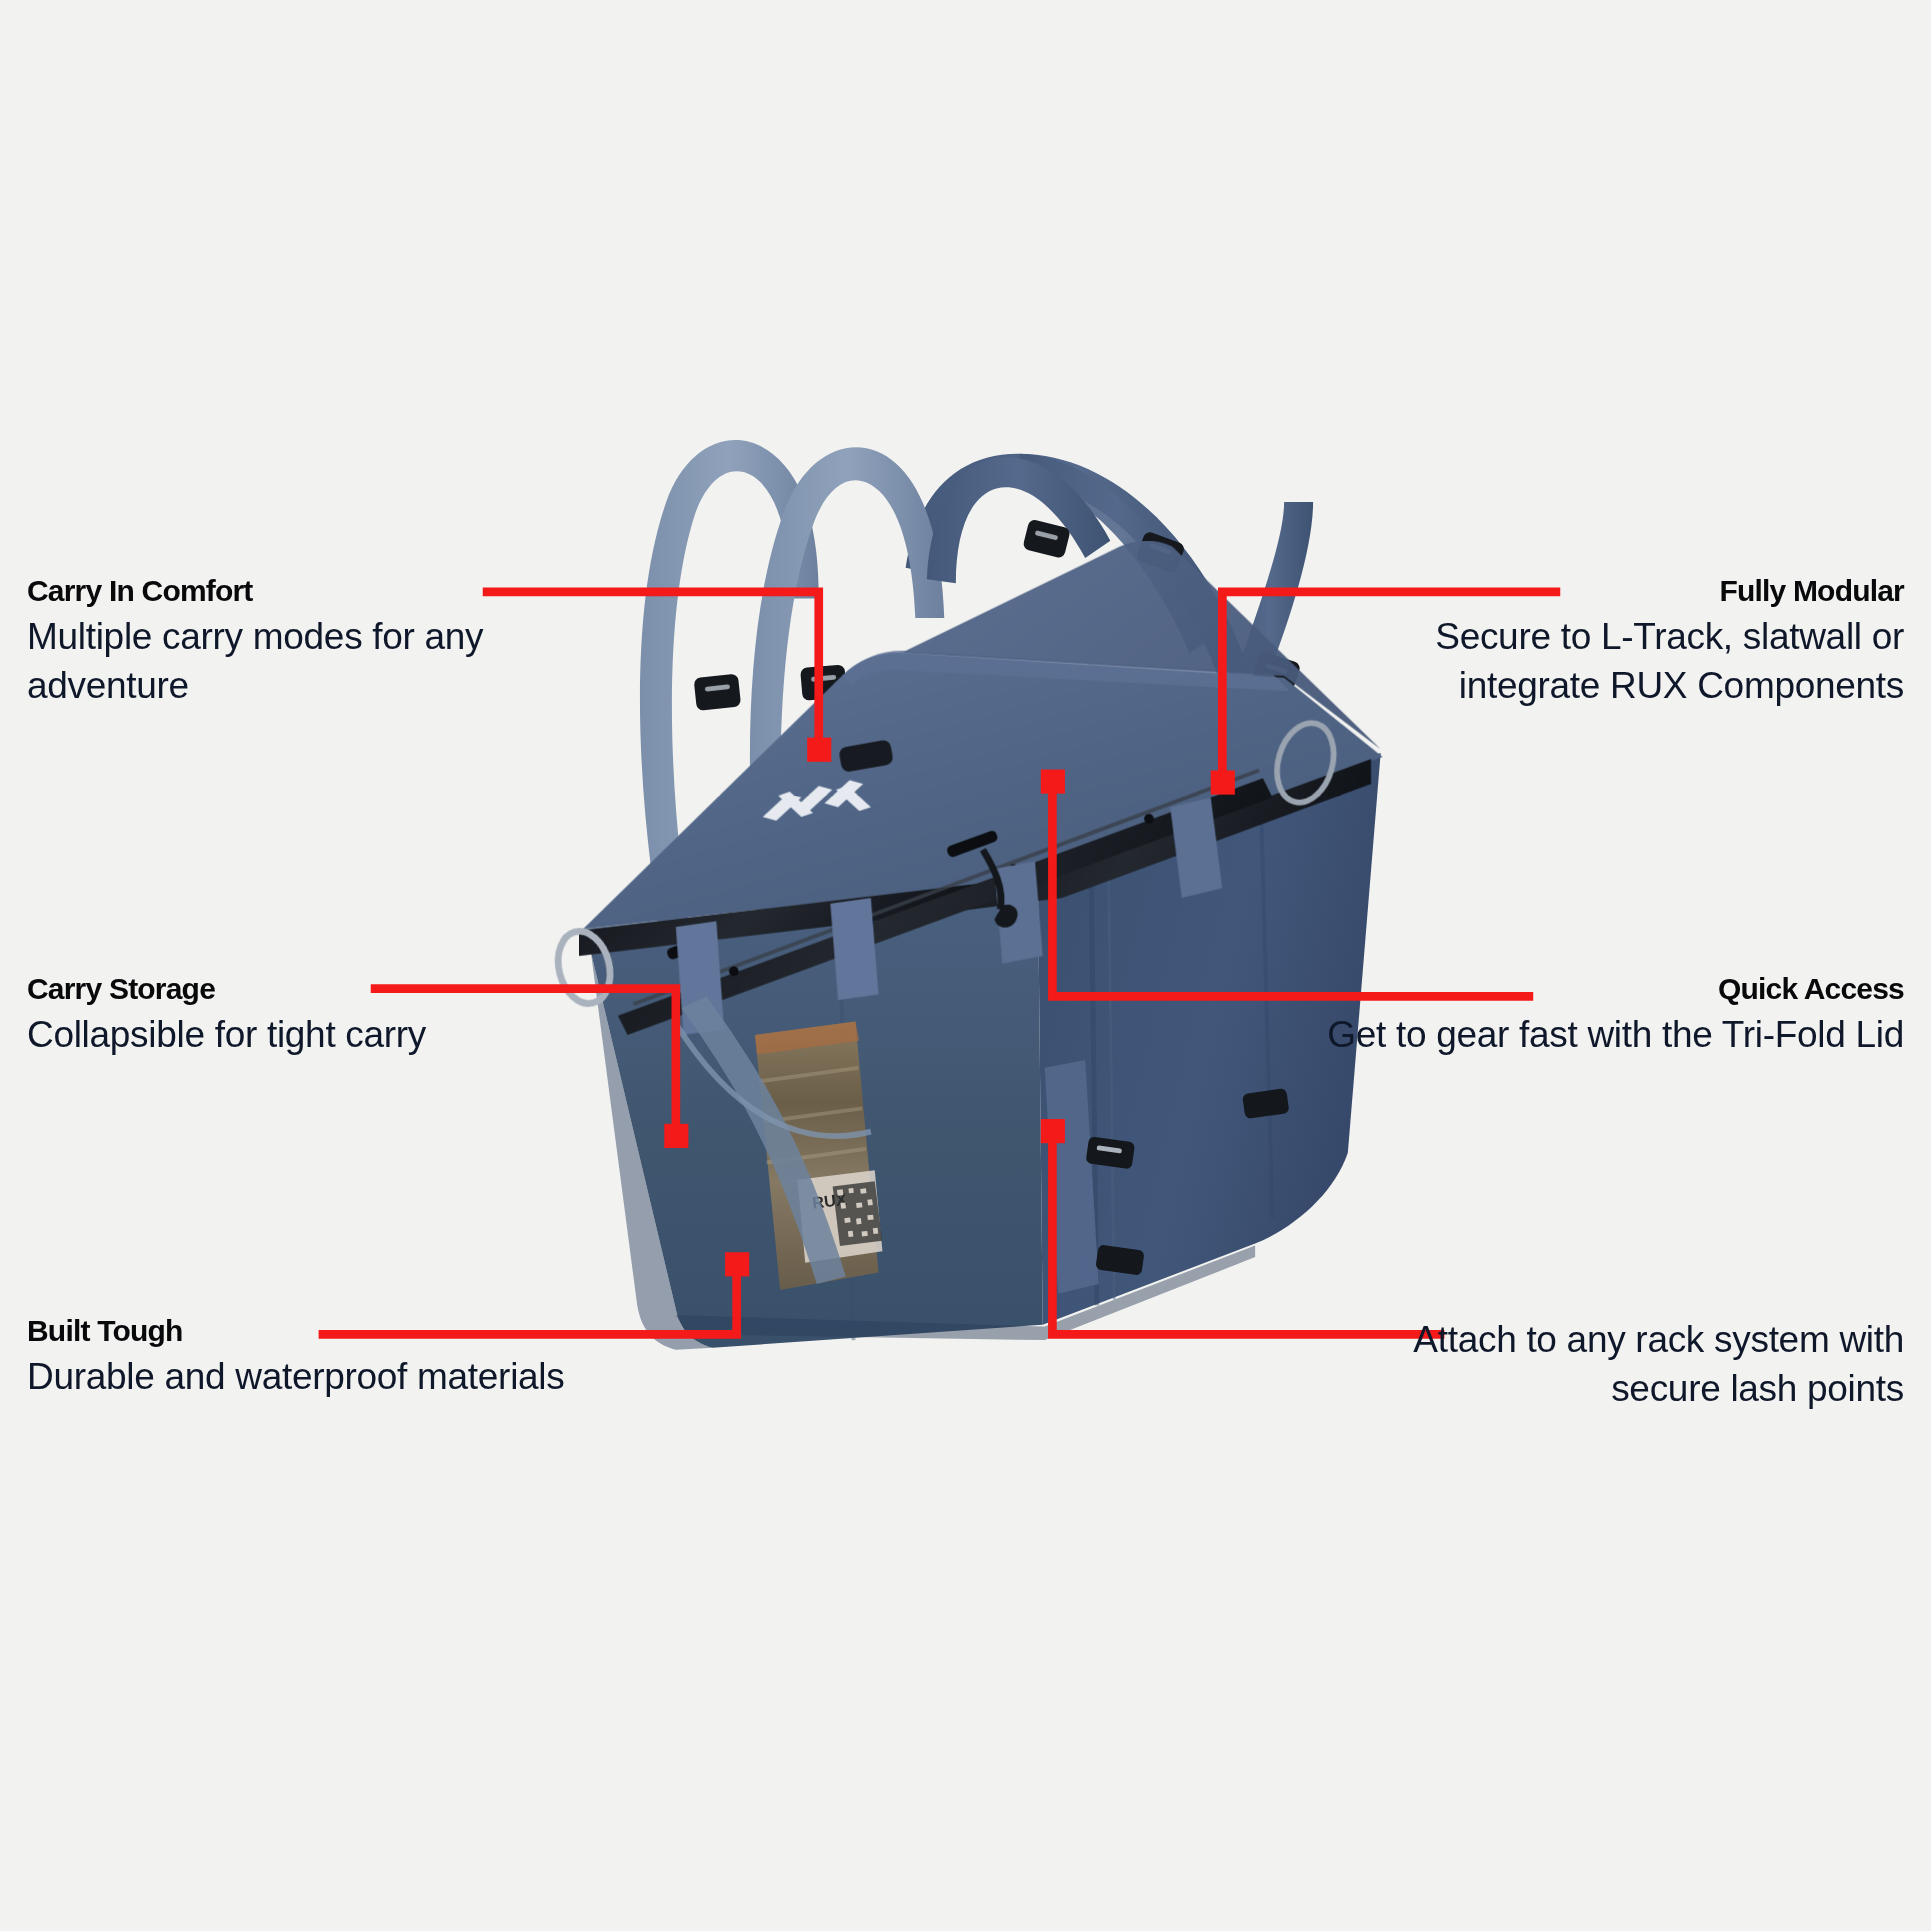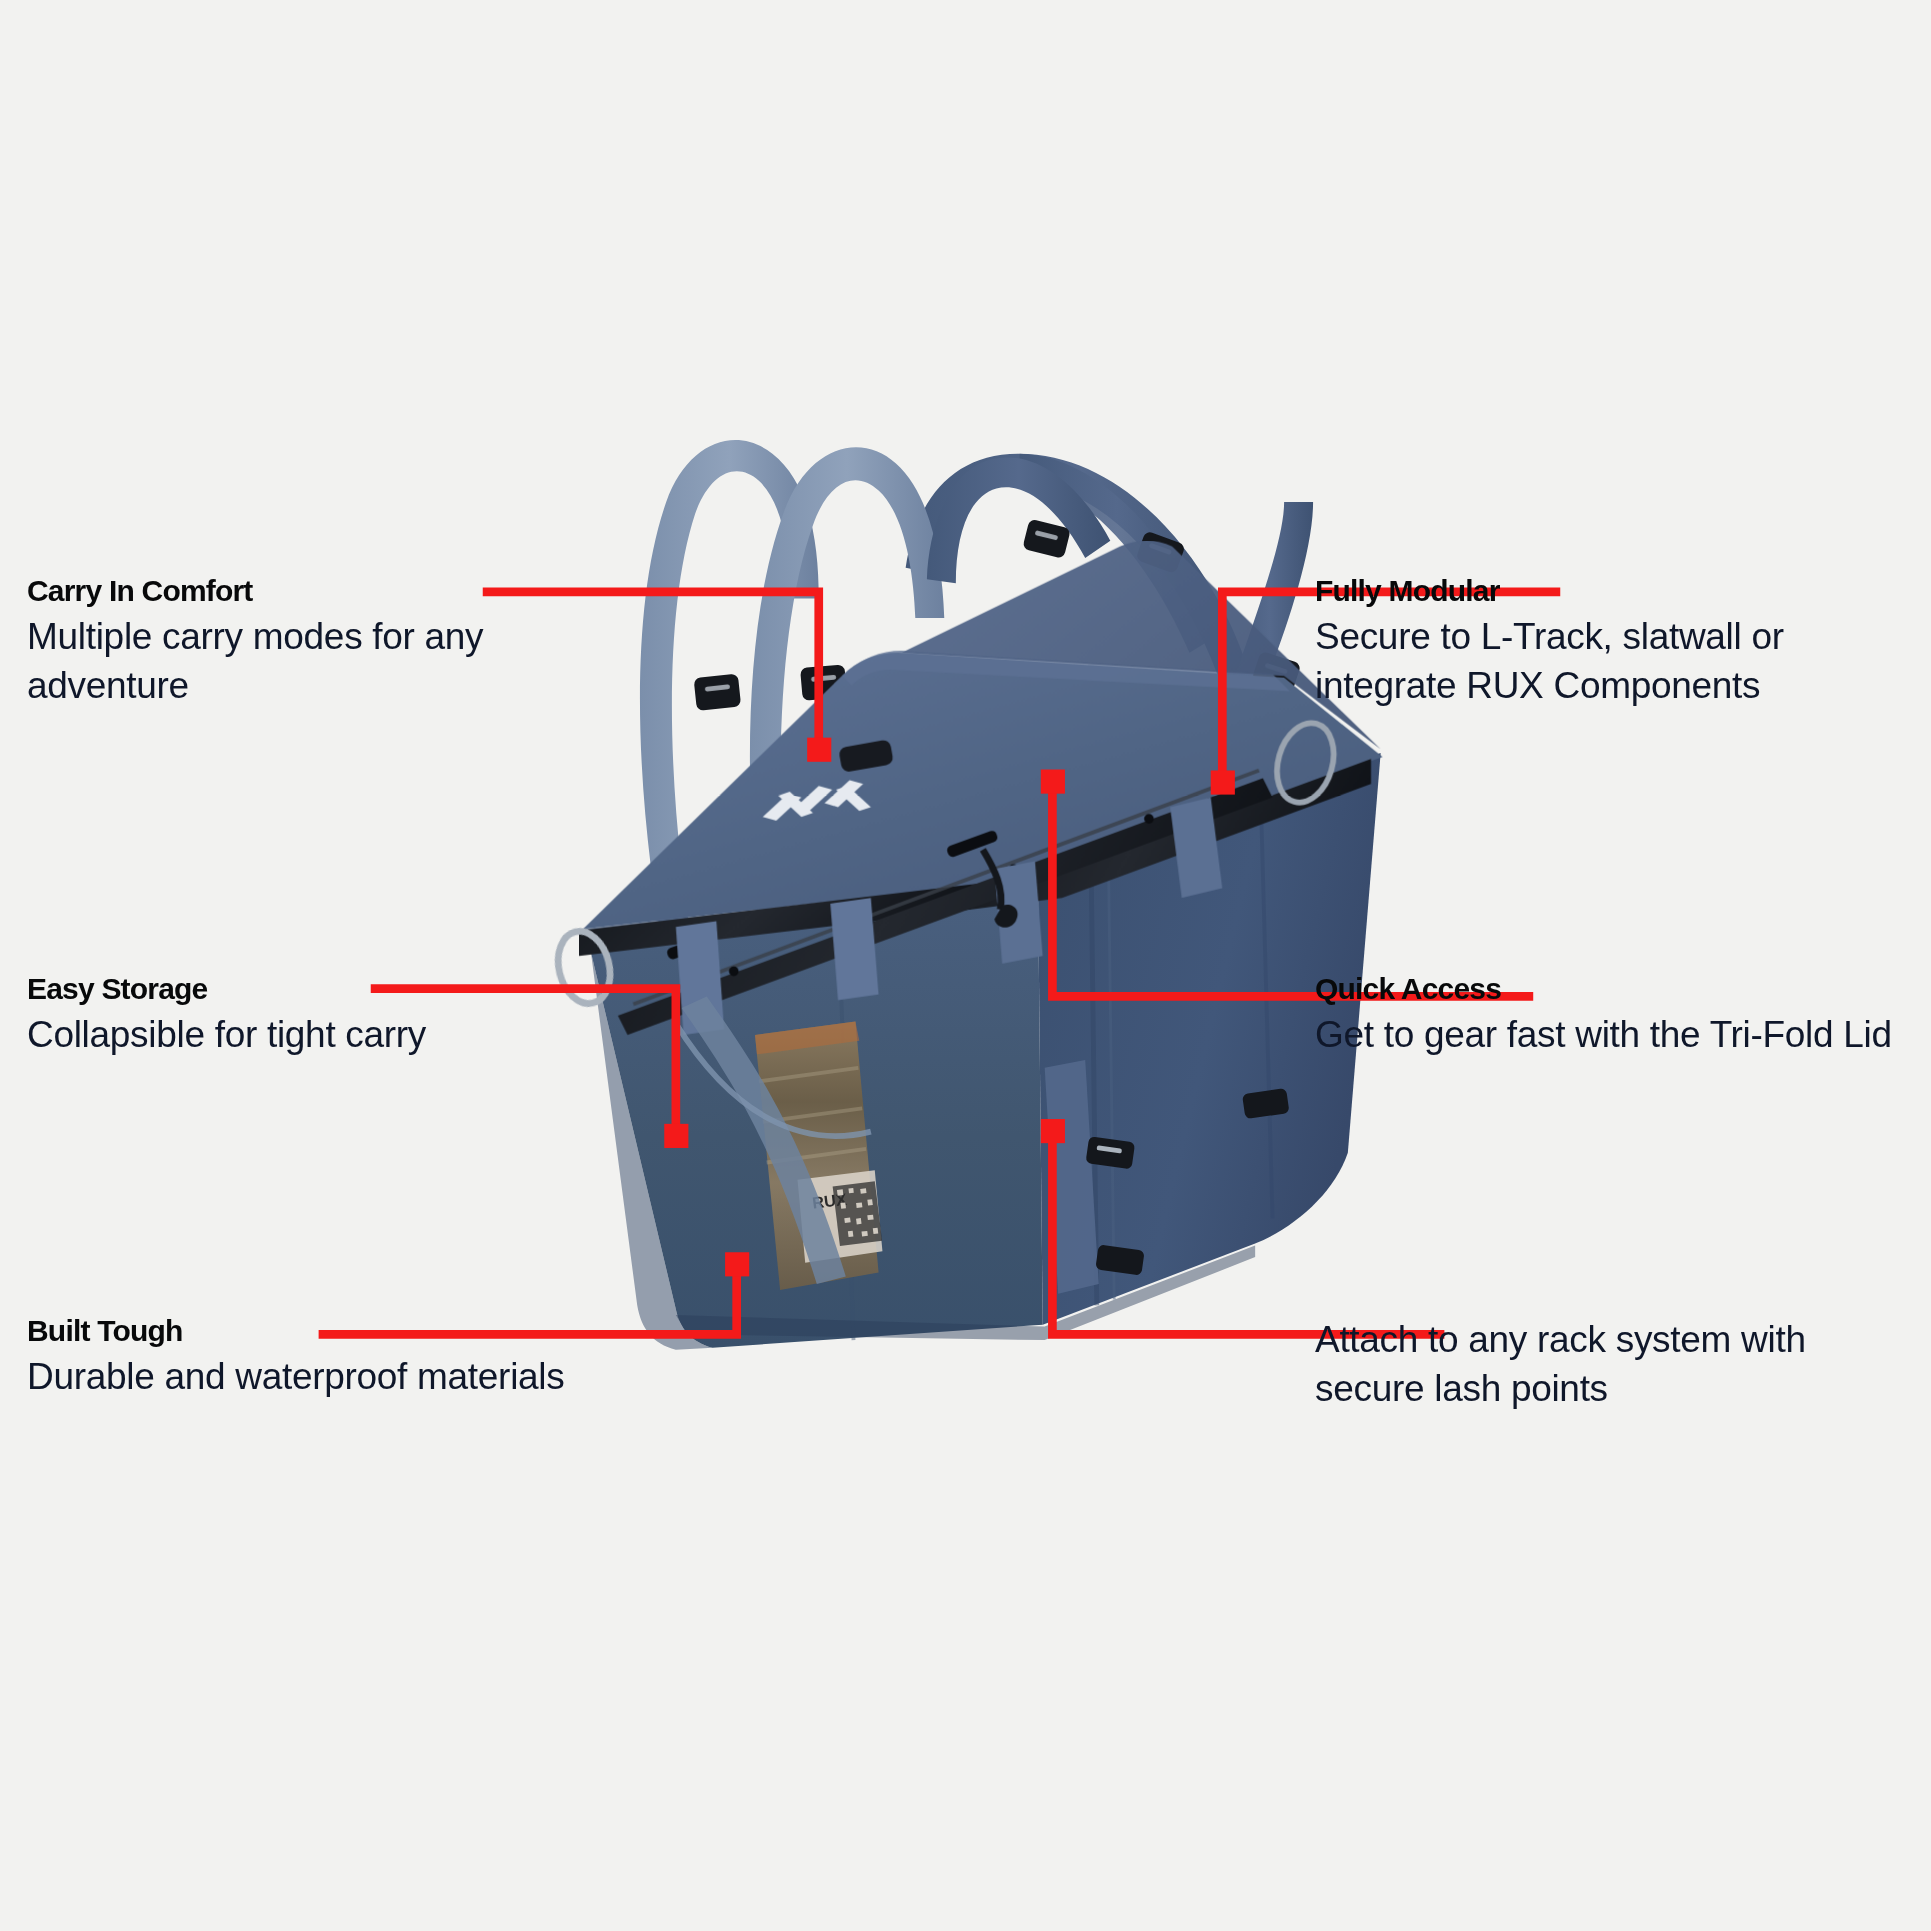--- a/index.html
+++ b/index.html
@@ -33,21 +33,21 @@
     width: 1931px;
     height: 1931px;
   }
 
   
   .callout {
     position: absolute;
     width: 589px;
   }
   .callout.left  { left: 27px;  text-align: left;  }
-  .callout.right { right: 27px; }
+  .callout.right { right: 27px; text-align: right; }
 
   .callout-title {
     font-size: 30px;
     font-weight: 700;
     line-height: 1.04;
     letter-spacing: -0.8px;
     color: #08090a;
     margin: 0 0 5.8px 0;
     white-space: nowrap;
   }
@@ -289,21 +289,21 @@
     <div class="callout-title">Carry In Comfort</div>
     <div class="callout-desc">Multiple carry modes for any adventure</div>
   </div>
 
   <div class="callout right" id="callout-fully-modular">
     <div class="callout-title">Fully Modular</div>
     <div class="callout-desc">Secure to L-Track, slatwall or integrate RUX Components</div>
   </div>
 
   <div class="callout left" id="callout-easy-storage">
-    <div class="callout-title">Easy Storage</div>
+    <div class="callout-title">Carry Storage</div>
     <div class="callout-desc">Collapsible for tight carry</div>
   </div>
 
   <div class="callout left" id="callout-built-tough">
     <div class="callout-title">Built Tough</div>
     <div class="callout-desc">Durable and waterproof materials</div>
   </div>
 
   <div class="callout right" id="callout-quick-access">
     <div class="callout-title">Quick Access</div>

